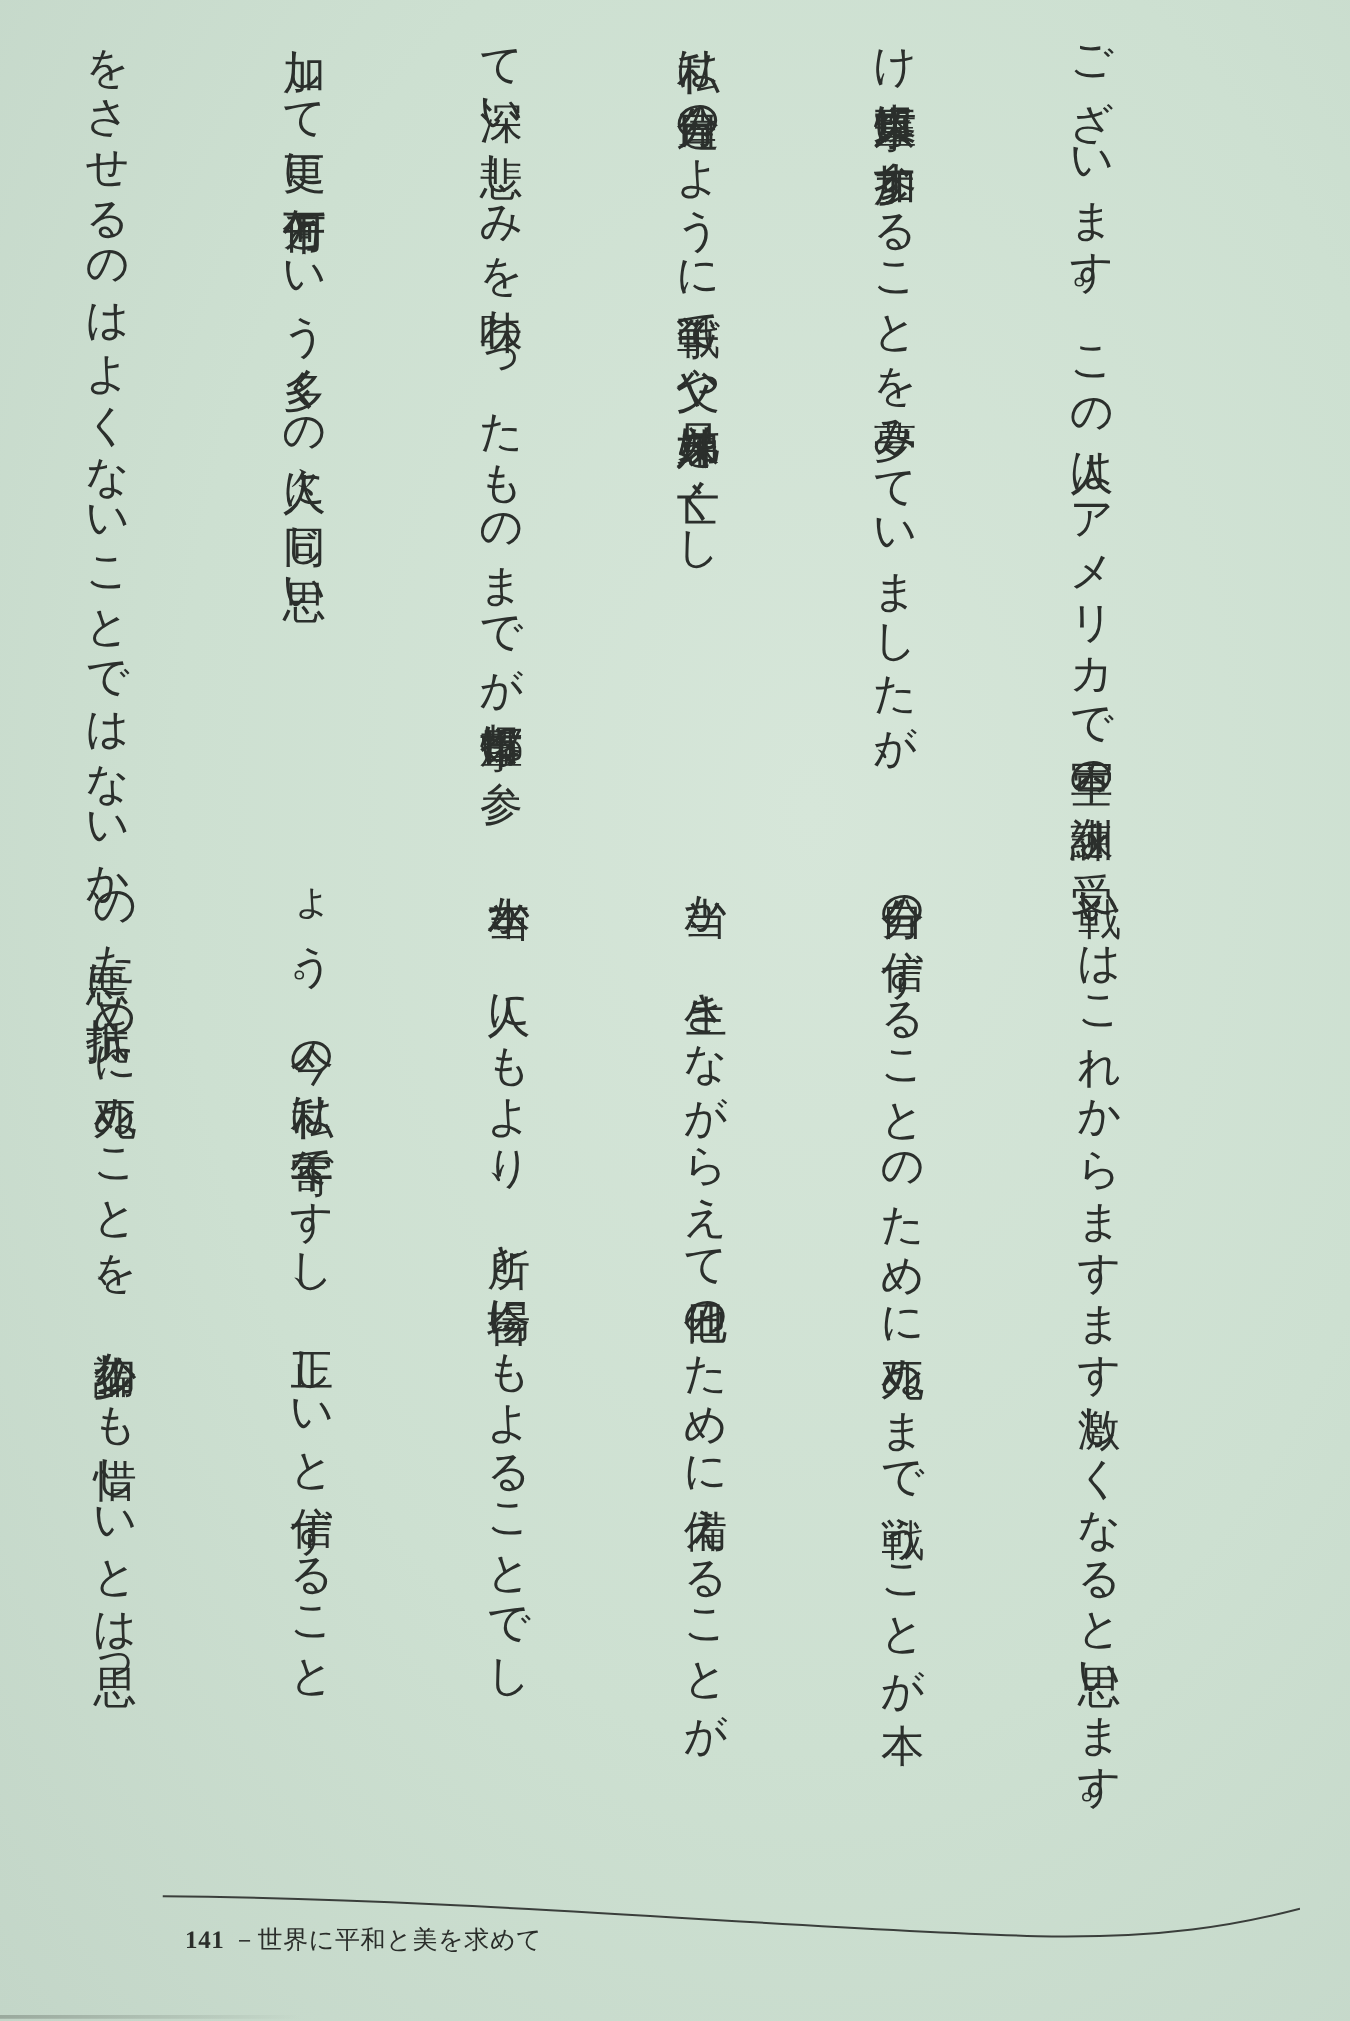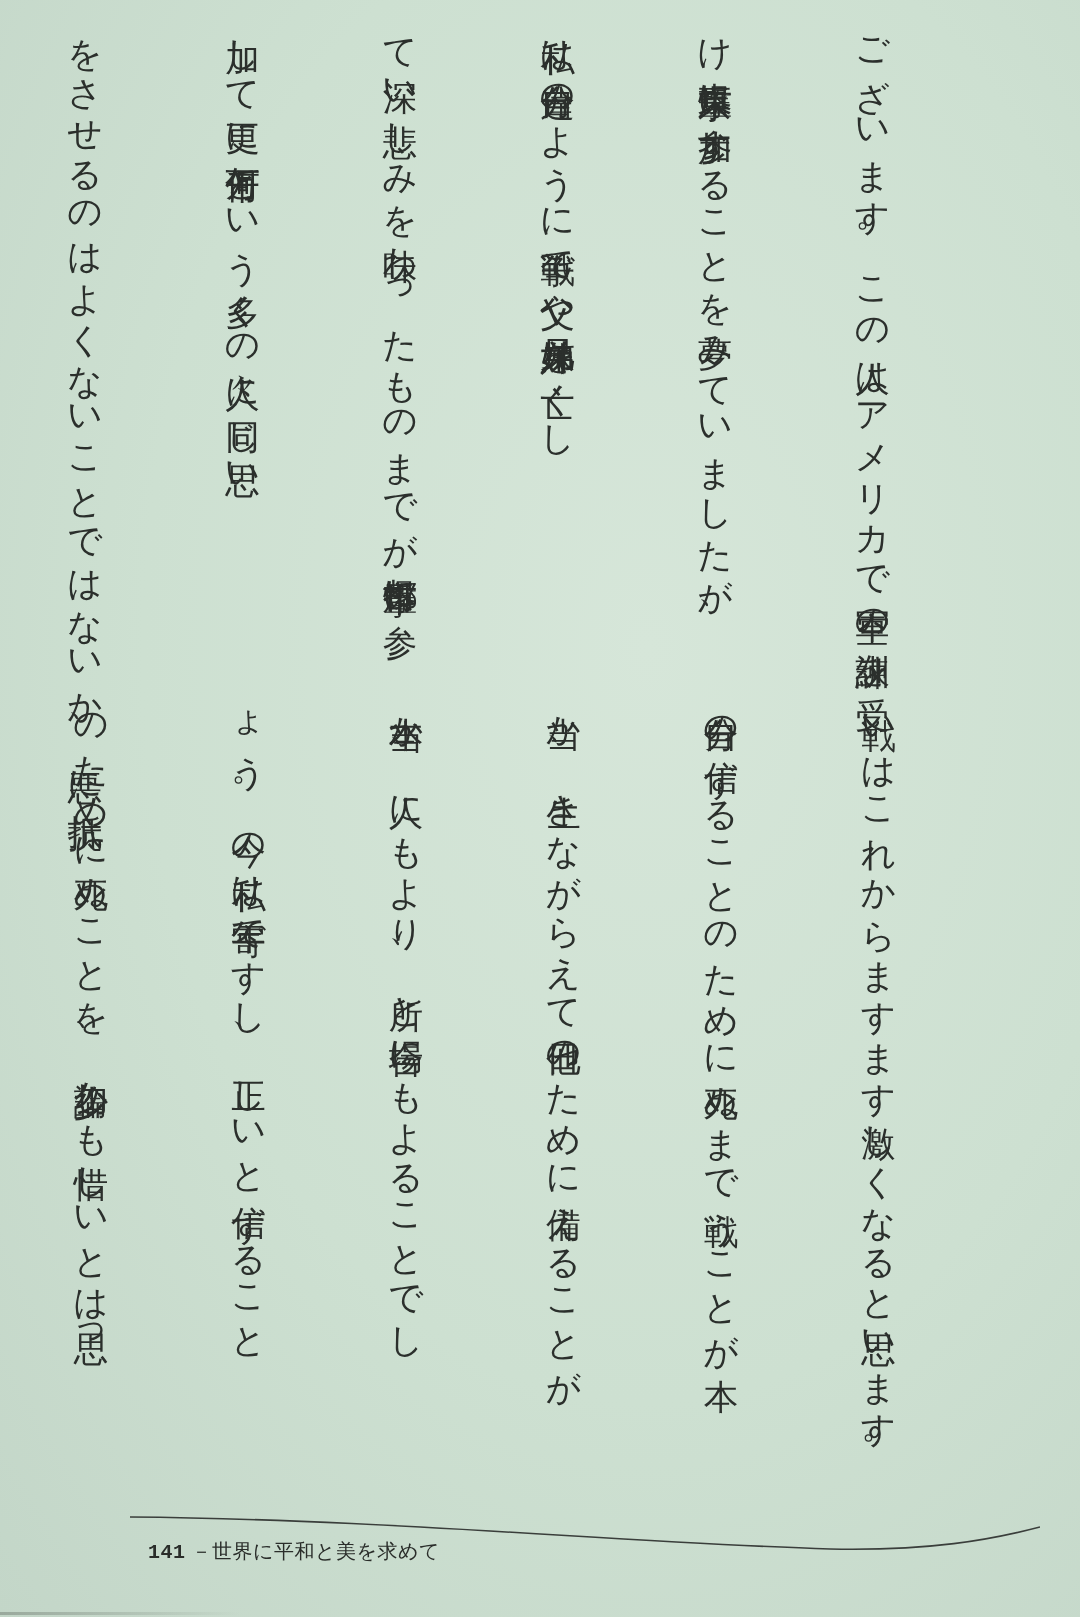--- a/index.html
+++ b/index.html
@@ -20,21 +20,21 @@
       white-space: pre;
     }
     #block-top { right: 76px; top: 14px; height: 650px; }
     #block-bottom { right: 70px; top: 690px; height: 640px; }
     .col { display: block; }
     .footer-line {
       position: absolute; left: 130px; top: 1505px; width: 910px; height: 60px;
     }
     .footer-text {
       position: absolute; left: 148px; top: 1538px;
-      font-family: Liberation Mono, monospace; font-size: 20px; color: #2a2d2a;
+      font-family: Liberation Serif, serif; font-size: 20px; color: #2a2d2a;
       letter-spacing: 0.5px;
     }
     .footer-text .pnum { font-weight: bold; margin-right: 6px; }
     .shadow-line {
       position: absolute; left: 0; top: 1612px; width: 240px; height: 3px;
       background: linear-gradient(90deg, #9aa99d, rgba(154,169,157,0));
     }
   </style>
 </head>
 <body>

